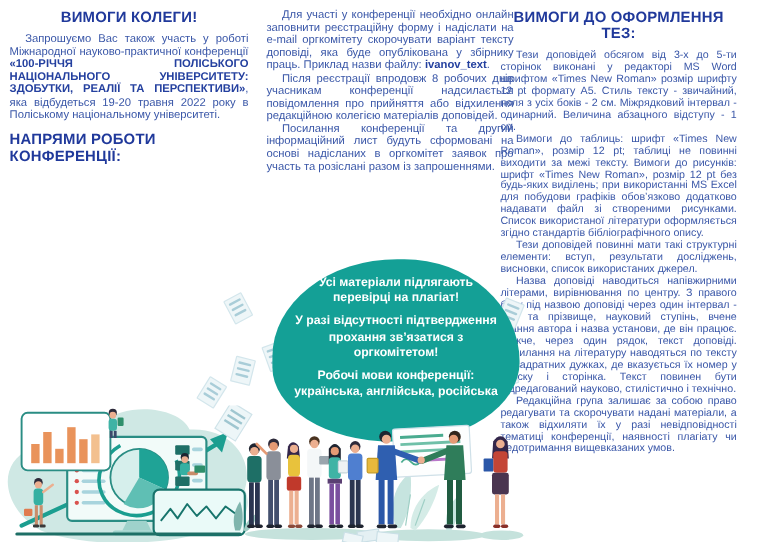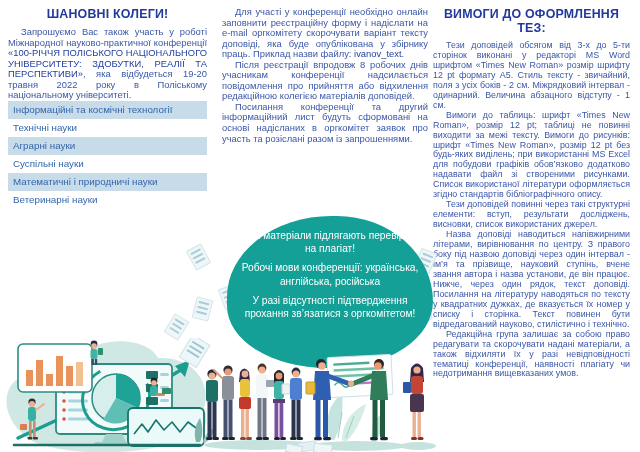--- a/index.html
+++ b/index.html
@@ -1,35 +1,35 @@
 <!DOCTYPE html>
 <html><head>
 <meta charset="utf-8">
 <style>
   html,body{margin:0;padding:0;background:#fff;}
   .page{position:relative;width:640px;height:452px;overflow:hidden;background:#fff;
         font-family:"Liberation Sans",sans-serif;-webkit-font-smoothing:antialiased;}
   .col{position:absolute;top:7px;}
   .col-left{left:8px;width:199px;}
   .col-mid{left:222px;width:206px;}
-  .col-right{left:433px;width:197px;}
+  .col-right{left:417px;width:197px;}
   h1.sec{font-size:12.4px;font-weight:bold;color:#20399b;text-align:center;
          margin:0 0 6px;letter-spacing:.2px;}
   h2.sec{font-size:12.4px;font-weight:bold;color:#20399b;text-align:left;
          margin:8px 0 5px;letter-spacing:.2px;}
   p.body{font-size:9.4px;line-height:10.55px;color:#3a57a8;text-align:justify;
          margin:0;text-indent:13px;}
   .col-right p.body{font-size:8.9px;line-height:9.95px;}
-  .strong{color:#24409f;font-weight:normal;}
+  .strong{color:#24409f;font-weight:bold;}
   ul.dir{margin:0;padding:0;list-style:none;}
   ul.dir li{font-size:9.8px;color:#3366ad;height:18px;line-height:18px;padding-left:5px;}
   ul.dir li.striped{background:#c8dbe9;}
   .notice{position:absolute;left:227px;top:216px;width:206px;height:152px;background:#14a096;
           border-radius:52% 48% 50% 50% / 55% 58% 45% 42%;color:#fff;text-align:center;
-          font-weight:normal;font-size:10.2px;line-height:13.2px;padding:13px 14px 0;
+          font-weight:bold;font-size:10.2px;line-height:13.2px;padding:13px 14px 0;
           box-sizing:border-box;z-index:2;}
   .notice .grp{margin-bottom:6px;}
   .illu{position:absolute;z-index:1;}
   .illu.dash{left:0;top:338px;width:216px;height:114px;}
   .illu.crowd{left:202px;top:352px;width:238px;height:100px;z-index:3;}
   .paper{position:absolute;width:15px;height:20px;background:#eef6f8;border:1px solid #d3e6ec;
          border-radius:1px;z-index:1;}
   .paper i{display:block;height:2px;background:#a9cdd8;margin:3px 2px 0;border-radius:1px;}
   .pA{left:190px;top:246px;transform:rotate(-28deg);}
   .pB{left:194px;top:298px;transform:rotate(14deg);}
@@ -37,49 +37,42 @@
   .pD{left:417px;top:250px;transform:rotate(22deg);}
   .pE{left:413px;top:300px;transform:rotate(-18deg);}
   .pF{left:221px;top:286px;transform:rotate(-20deg);}
 </style>
 </head>
 <body>
 
 <div class="page">
 
   <section class="col col-left">
-    <h1 class="sec">ШАНОВНІ КОЛЕГИ!</h1>
+    <h1 class="sec">ВИМОГИ КОЛЕГИ!</h1>
     <p class="body"><span>Запрошуємо Вас також участь у роботі Міжнародної науково-практичної конференції </span><span class="strong">«100-РІЧЧЯ ПОЛІСЬКОГО НАЦІОНАЛЬНОГО УНІВЕРСИТЕТУ: ЗДОБУТКИ, РЕАЛІЇ ТА ПЕРСПЕКТИВИ»</span><span>, яка відбудеться 19-20 травня 2022 року в Поліському національному університеті.</span></p>
-    <ul class="dir">
-      <li class="striped">Інформаційні та космічні технології</li>
-      <li>Технічні науки</li>
-      <li class="striped">Аграрні науки</li>
-      <li>Суспільні науки</li>
-      <li class="striped">Математичні і природничі науки</li>
-      <li>Ветеринарні науки</li>
-    </ul>
+    <h2 class="sec">НАПРЯМИ РОБОТИ КОНФЕРЕНЦІЇ:</h2>
   </section>
 
   <section class="col col-mid">
     <p class="body"><span>Для участі у конференції необхідно онлайн заповнити реєстраційну форму і надіслати на e-mail оргкомітету скорочувати варіант тексту  доповіді, яка буде опублікована у збірнику праць. Приклад назви файлу: </span><span class="strong">ivanov_text</span><span>.</span></p>
     <p class="body">Після реєстрації впродовж 8 робочих днів учасникам конференції надсилається повідомлення про прийняття або відхилення редакційною колегією матеріалів доповідей.</p>
     <p class="body">Посилання конференції та другий інформаційний лист будуть сформовані на основі надісланих в оргкомітет заявок про участь та розіслані разом із запрошеннями.</p>
   </section>
 
   <div class="notice">
     <div class="grp">Усі матеріали підлягають перевірці на плагіат!</div>
+    <div class="grp">У разі відсутності підтвердження прохання зв’язатися з оргкомітетом!</div>
     <div class="grp">Робочі мови конференції: українська, англійська, російська</div>
-    <div class="grp">У разі відсутності підтвердження прохання зв’язатися з оргкомітетом!</div>
   </div>
 
   <section class="col col-right">
     <h1 class="sec">ВИМОГИ ДО ОФОРМЛЕННЯ ТЕЗ:</h1>
     <p class="body">Тези доповідей обсягом від 3-х до 5-ти сторінок виконані у редакторі MS Word шрифтом «Times New Roman» розмір шрифту 12 pt формату А5. Стиль тексту - звичайний, поля з усіх боків - 2 см. Міжрядковий інтервал - одинарний. Величина абзацного відступу - 1 см.</p>
     <p class="body">Вимоги до таблиць: шрифт «Times New Roman», розмір 12 pt; таблиці не повинні виходити за межі тексту. Вимоги до рисунків: шрифт «Times New Roman», розмір 12 pt без будь-яких виділень; при використанні MS Excel для побудови графіків обов’язково додатково надавати файл зі створеними рисунками. Список використаної літератури оформляється згідно стандартів бібліографічного опису.</p>
-    <p class="body">Тези доповідей повинні через такі структурні елементи: вступ, результати досліджень, висновки, список використаних джерел.</p>
+    <p class="body">Тези доповідей повинні мати такі структурні елементи: вступ, результати досліджень, висновки, список використаних джерел.</p>
     <p class="body">Назва доповіді наводиться напівжирними літерами, вирівнювання по центру. З правого боку під назвою доповіді через один інтервал - ім’я та прізвище, науковий ступінь, вчене звання автора і назва установи, де він працює. Нижче, через один рядок, текст доповіді. Посилання на літературу наводяться по тексту у квадратних дужках, де вказується їх номер у списку і сторінка. Текст повинен бути відредагований науково, стилістично і технічно.</p>
     <p class="body">Редакційна група залишає за собою право редагувати та скорочувати надані матеріали, а також відхиляти їх у разі невідповідності тематиці конференції, наявності плагіату чи недотримання вищевказаних умов.</p>
   </section>
 
   <span class="paper pA">
       <i></i>
       <i></i>
       <i></i>
     </span>
   <span class="paper pB">

